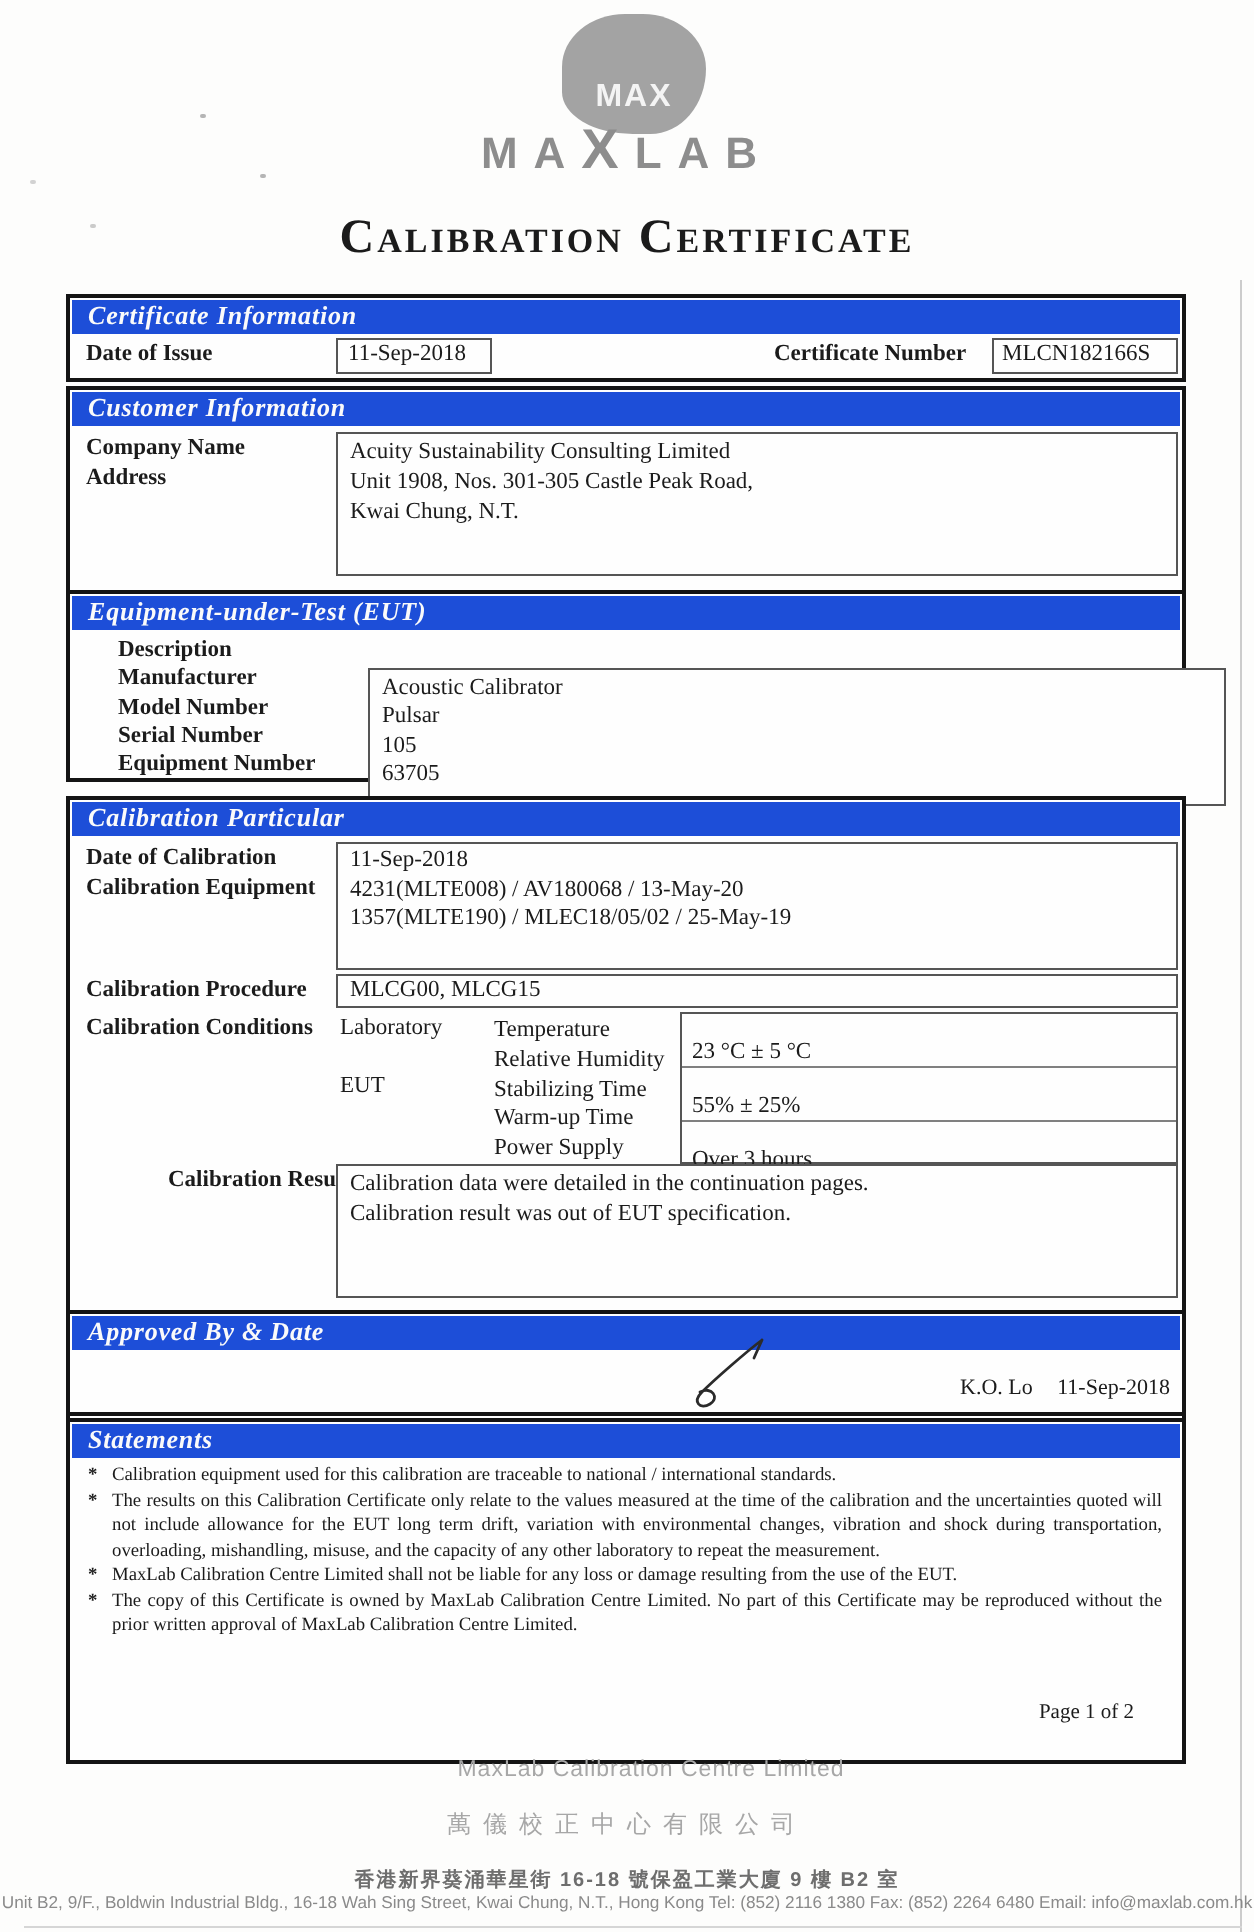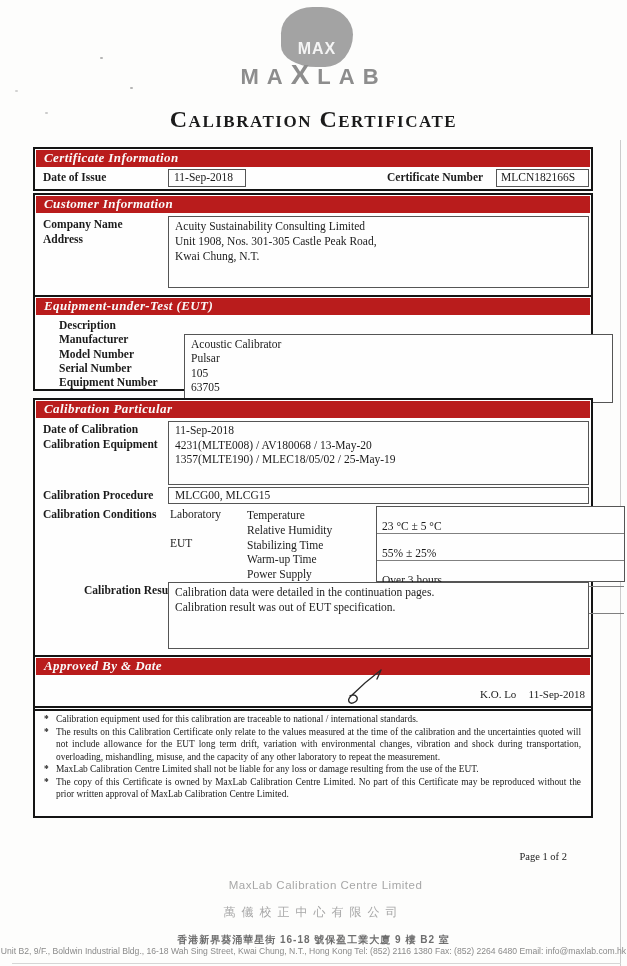--- a/index.html
+++ b/index.html
@@ -18,40 +18,40 @@
   .brand{position:absolute;top:60px;left:0;width:100%;text-align:center;
          font-family:"Liberation Sans",sans-serif;font-weight:bold;color:#8d8d8d;
          font-size:22px;letter-spacing:8px;line-height:30px;}
   .brand .big-x{font-size:28px;letter-spacing:8px;}
 
   .title{position:absolute;top:106px;left:0;width:100%;text-align:center;font-weight:bold;
          font-variant:small-caps;font-size:24px;letter-spacing:1.5px;}
 
   
   .section{position:absolute;left:33px;width:560px;border:2px solid #141414;background:#fefefe;box-sizing:border-box;}
-  .sec-bar{background:#b91c1c;color:#fafafa;font-style:italic;font-weight:bold;font-size:13px;
+  .sec-bar{background:#1d4ed8;color:#fafafa;font-style:italic;font-weight:bold;font-size:13px;
            padding:0 0 2px 8px;margin:1px;letter-spacing:0.4px;line-height:15px;}
   .sec-body{position:relative;font-size:11.5px;}
   .lbl{position:absolute;font-weight:bold;white-space:pre-line;}
   .ibox{position:absolute;border:1px solid #555;box-sizing:border-box;background:#fefefe;white-space:pre-line;}
 
   
   #sec-cert .sec-body{height:21px;}
   
   #sec-cust .sec-body{height:88px;}
   
   #sec-eut .sec-body{height:73px;margin-left:16px;}
   
   #sec-cal .sec-body{height:296px;}
   .cond-row{height:14.8px;box-sizing:border-box;padding:0 0 0 5px;line-height:14.2px;}
   .cond-row.b{border-bottom:1px solid #808080;}
   
   #sec-appr .sec-body{height:30px;overflow:visible;}
   
-  #sec-stmt .sec-body{height:105px;padding:2px 10px 0 7px;box-sizing:border-box;}
+  #sec-stmt .sec-body{height:150px;padding:2px 10px 0 7px;box-sizing:border-box;}
   .stmt{position:relative;padding-left:14px;font-size:9.4px;line-height:12.5px;text-align:justify;}
   .stmt::before{content:"*";position:absolute;left:2px;top:0;font-weight:bold;}
 
   .pagenum{position:absolute;right:60px;top:851px;font-size:10.5px;}
 
   .footer{position:absolute;left:0;width:100%;text-align:center;font-family:"Liberation Sans",sans-serif;}
   .f-zh{top:904px;font-size:12px;letter-spacing:6px;color:#a7a7a7;}
   .f-en{top:879px;font-size:11.5px;color:#a7a7a7;letter-spacing:0.5px;margin-left:12px;}
   .f-adzh{top:933px;font-size:10px;color:#6e6e6e;font-weight:bold;letter-spacing:1px;}
   .f-aden{top:946px;font-size:8.6px;color:#8a8a8a;white-space:nowrap;}
@@ -125,21 +125,21 @@
       <div class="ibox" style="left:133px;top:68px;width:421px;height:17px;padding:1px 6px;">MLCG00, MLCG15</div>
 
       <span class="lbl" style="left:8px;top:89px;">Calibration Conditions</span>
       <span style="position:absolute;left:135px;top:89px;">Laboratory</span>
       <span style="position:absolute;left:135px;top:118px;">EUT</span>
       <div style="position:absolute;left:212px;top:89px;line-height:14.8px;white-space:pre-line;">Temperature
 Relative Humidity
 Stabilizing Time
 Warm-up Time
 Power Supply</div>
-      <div class="ibox" style="left:305px;top:87px;width:249px;height:76px;padding:0;margin-left:36px;">
+      <div class="ibox" style="left:305px;top:87px;width:249px;height:76px;padding:0;">
         <div class="cond-row b">23 °C ± 5 °C</div>
         <div class="cond-row b">55% ± 25%</div>
         <div class="cond-row b">Over 3 hours</div>
         <div class="cond-row b">Not applicable</div>
         <div class="cond-row">Internal battery</div>
       </div>
 
       <span class="lbl" style="left:8px;top:165px;margin-left:41px;">Calibration Results</span>
       <div class="ibox" style="left:133px;top:163px;width:421px;height:67px;padding:2px 6px;line-height:15px;">Calibration data were detailed in the continuation pages.
 Calibration result was out of  EUT specification.</div>
@@ -151,20 +151,21 @@
     <div class="sec-body">
       <svg width="44" height="38" viewBox="0 0 44 38" style="position:absolute;left:308px;top:-8px;">
         <path d="M38 2 C30 8 14 22 8 28 C3 33 7 37 12 34 C17 31 13 25 7 28 M38 2 L34 11" stroke="#2b2b2b" stroke-width="1.4" fill="none" stroke-linecap="round"></path>
       </svg>
       <span style="position:absolute;left:445px;top:12px;font-size:11px;text-align:center;">K.O. Lo</span>
       <span style="position:absolute;right:6px;top:12px;font-size:11px;">11-Sep-2018</span>
     </div>
   </div>
 
   <div class="section" id="sec-stmt" style="top:709px;">
+    <div class="sec-bar">Statements</div>
     <div class="sec-body">
       <div class="stmt">Calibration equipment used for this calibration are traceable to national / international standards.</div>
       <div class="stmt">The results on this Calibration Certificate only relate to the values measured at the time of the calibration and the uncertainties quoted will not include allowance for the EUT long term drift, variation with environmental changes, vibration and shock during transportation, overloading, mishandling, misuse, and the capacity of any other laboratory to repeat the measurement.</div>
       <div class="stmt">MaxLab Calibration Centre Limited shall not be liable for any loss or damage resulting from the use of the EUT.</div>
       <div class="stmt">The copy of this Certificate is owned by MaxLab Calibration Centre Limited.  No part of this Certificate may be reproduced without the prior written approval of MaxLab Calibration Centre Limited.</div>
     </div>
   </div>
 
   <div class="pagenum">Page 1 of 2</div>
 

